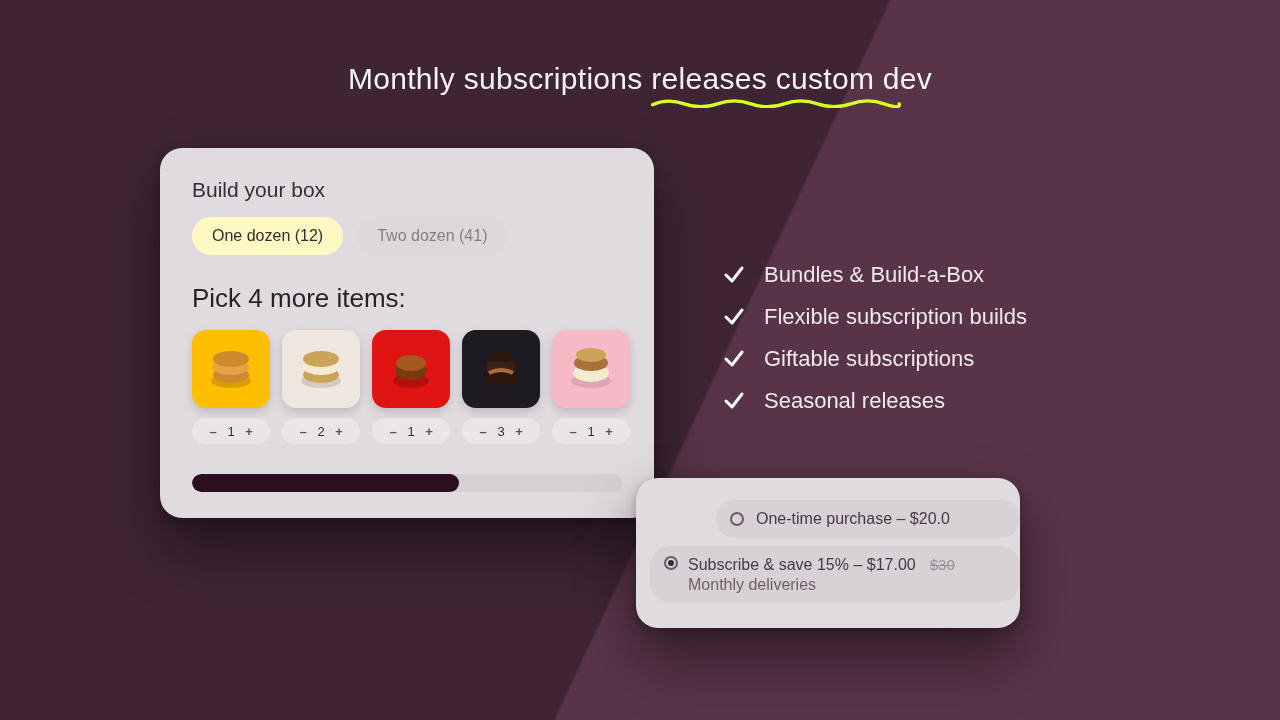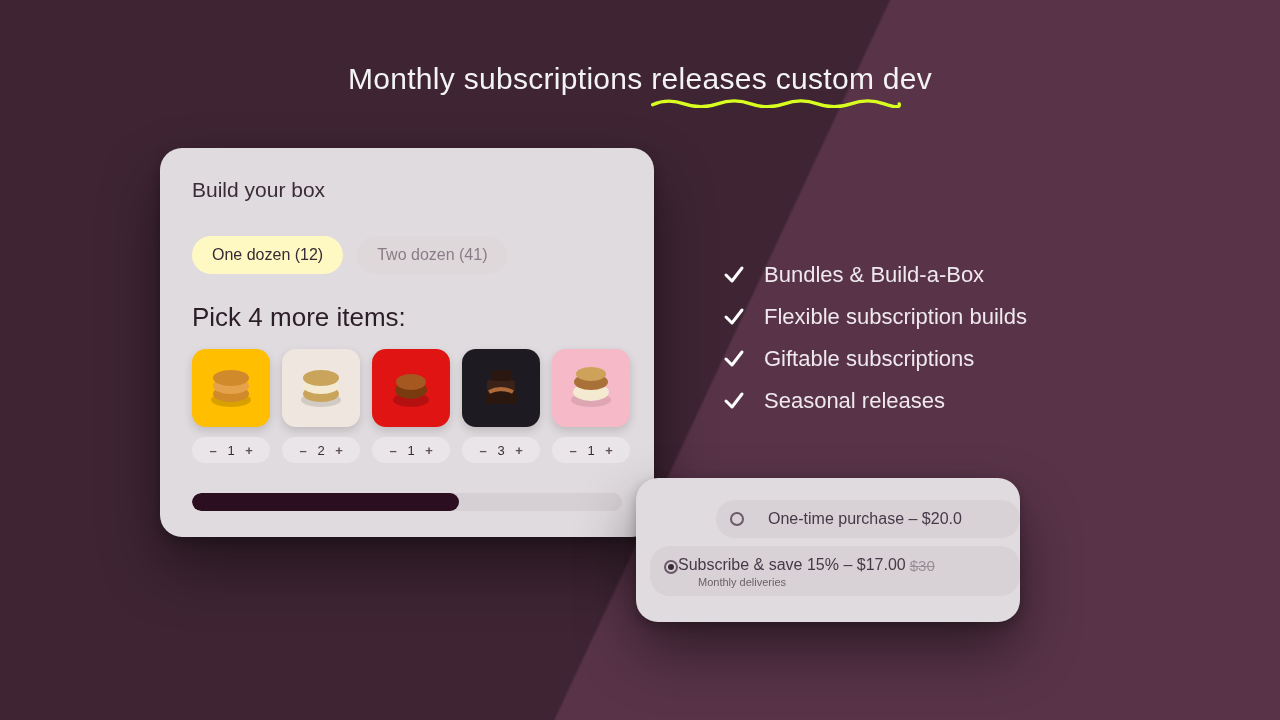--- a/index.html
+++ b/index.html
@@ -65,21 +65,21 @@
   }
   .card-build {
     top: 148px;
     left: 160px;
     width: 494px;
     padding: 30px 32px 26px;
   }
   .card-title {
     font-size: 21px;
     font-weight: 500;
-    margin-bottom: 34px;
+    margin-bottom: 15px;
     color: #3a2c37;
   }
   .pill-row { display: flex; gap: 14px; margin-bottom: 28px; }
   .pill {
     border-radius: 999px;
     padding: 10px 20px;
     font-size: 16px;
     background: #ded8db;
     color: #8a7c86;
     cursor: pointer;
@@ -149,45 +149,45 @@
     padding: 14px 0 18px 14px;
     overflow: hidden;
   }
   .option {
     background: #d8d1d6;
     border-radius: 999px;
     padding: 10px 18px 10px 14px;
     margin: 8px 0 8px 8px;
     display: flex;
     align-items: center;
-    gap: 24px;
+    gap: 12px;
     font-size: 16px;
     color: #463947;
     white-space: nowrap;
   }
   .option.second {
     border-radius: 20px;
     padding: 10px 18px 8px 14px;
     flex-direction: column;
     align-items: flex-start;
     gap: 2px;
     margin-left: 0;
   }
-  .option-top { display: flex; align-items: flex-end; }
+  .option-top { display: flex; align-items: flex-start; gap: 10px; }
   .radio {
     width: 14px; height: 14px; border-radius: 50%;
     border: 2px solid #6b5a67;
     flex: none;
     display: inline-flex; align-items: center; justify-content: center;
   }
   .radio.checked::after {
     content: ""; width: 6px; height: 6px; border-radius: 50%; background: #3a2c37;
   }
   .strike { color: #9a8f97; text-decoration: line-through; margin-left: 4px; font-size: 15px;}
-  .sub-note { font-size: 11px; color: #6e6069; margin-left: 34px; }
+  .sub-note { font-size: 16px; color: #6e6069; margin-left: 24px; }
   .option.one { margin-left: 66px; }
 </style>
 </head>
 <body>
 
 <div class="bg-wedge"></div>
 
 <div class="headline">
   <span>Monthly subscriptions </span><span class="underline-wrap"><span>releases custom dev</span>
     <svg class="squiggle" viewBox="0 0 300 12" preserveAspectRatio="none">

